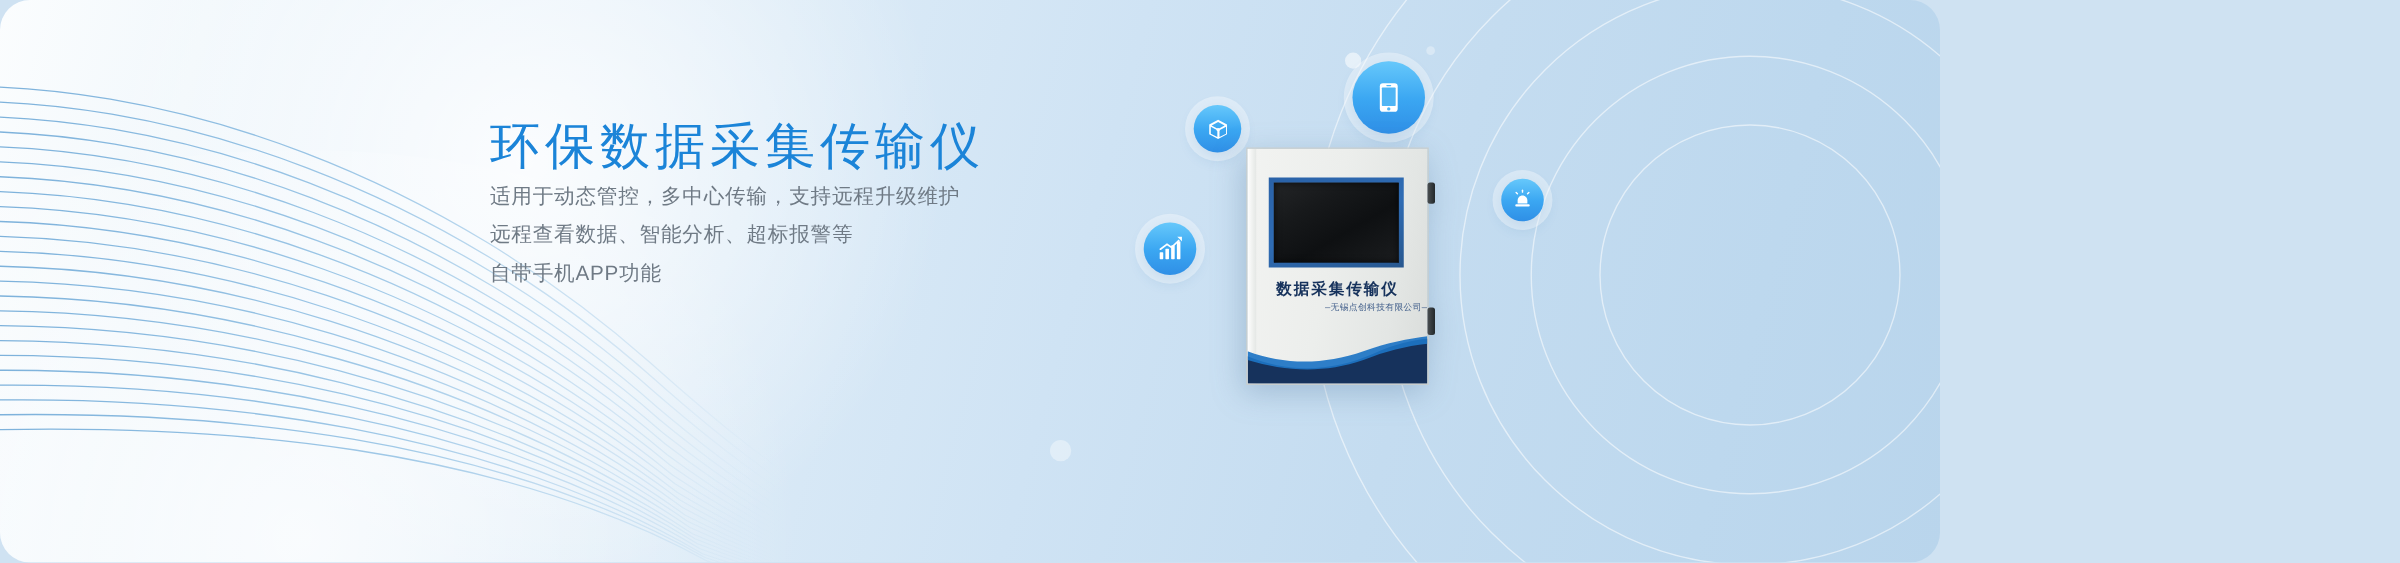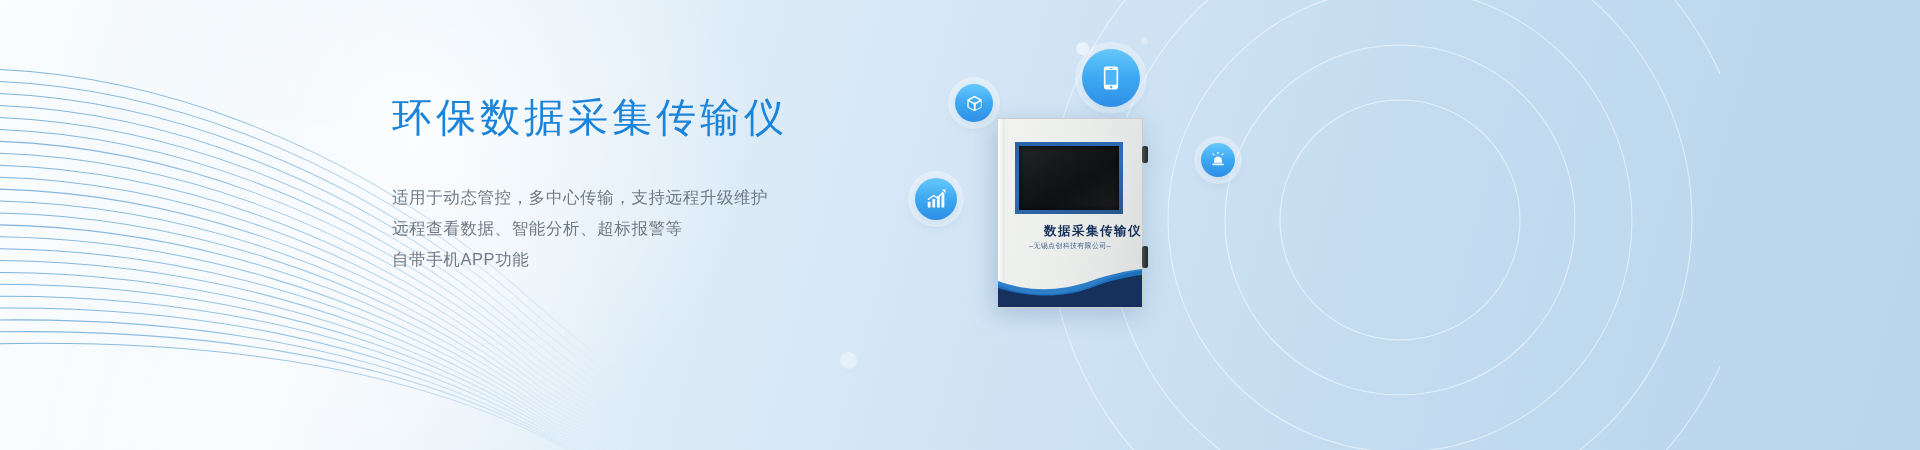--- a/index.html
+++ b/index.html
@@ -4,33 +4,34 @@
 <style>
   * { margin:0; padding:0; box-sizing:border-box; }
   html, body { width:1920px; height:450px; overflow:hidden; }
   body {
     font-family:"Liberation Sans", "DejaVu Sans", sans-serif;
     background:#cfe2f2;
   }
 
   .banner {
     position:relative;
-    width:1920px;
+    width:1552px;
     height:450px;
     overflow:hidden;
     background:
       linear-gradient(105deg,
         #fbfdfe 0%,
         #f2f8fc 10%,
         #e6f1fa 24%,
         #dcebf7 38%,
         #cfe3f4 55%,
         #c4dcf0 72%,
         #bdd8ee 88%,
         #b9d5ec 100%);
+    border-radius: 24px;
   }
 
   
   .glow-a, .glow-b {
     position:absolute; border-radius:50%; pointer-events:none;
   }
   .glow-a {
     left:-260px; top:120px; width:1000px; height:620px;
     background:radial-gradient(circle at 50% 50%, rgba(255,255,255,.75), rgba(255,255,255,0) 68%);
   }
@@ -45,21 +46,21 @@
   
   .copy { position:absolute; left:392px; top:92px; width:620px; }
   .headline {
     font-size:40px;
     line-height:1.25;
     letter-spacing:4px;
     color:#1b84d8;
     font-weight:400;
     white-space:nowrap;
   }
-  .sublist { margin-top:40px; }
+  .sublist { }
   .subline {
     font-size:16.5px;
     line-height:31px;
     letter-spacing:.6px;
     color:#6f7a85;
     white-space:nowrap;
   }
 
   
   .badge {
@@ -96,30 +97,30 @@
     background:linear-gradient(160deg,#2a62a8 0%,#2f6cb4 50%,#27578f 100%);
     padding:4px;
   }
   .screen-glass {
     width:100%; height:100%;
     background:linear-gradient(150deg,#232527 0%,#17191b 30%,#0e1012 60%,#1b1d1f 100%);
     box-shadow:inset 0 0 6px rgba(0,0,0,.75);
   }
   .device-title {
     position:absolute; left:0; right:0; top:104px;
-    text-align:right;
+    text-align:center;
     font-family:"Liberation Serif","DejaVu Serif",serif;
     font-weight:700;
     font-size:12.5px;
     letter-spacing:1.5px;
     color:#16325c;
   }
   .device-sub {
     position:absolute; left:0; right:0; top:122px;
-    text-align:center;
+    text-align:right;
     font-family:Liberation Mono, monospace;
     font-size:7px;
     letter-spacing:.3px;
     color:#44618c;
   }
   .device-wave { position:absolute; left:0; bottom:0; width:100%; height:46px; }
   .side-port-top {
     position:absolute; right:-5px; top:28px; width:6px; height:17px;
     background:linear-gradient(90deg,#4a4f52,#23282b);
     border-radius:2px;

